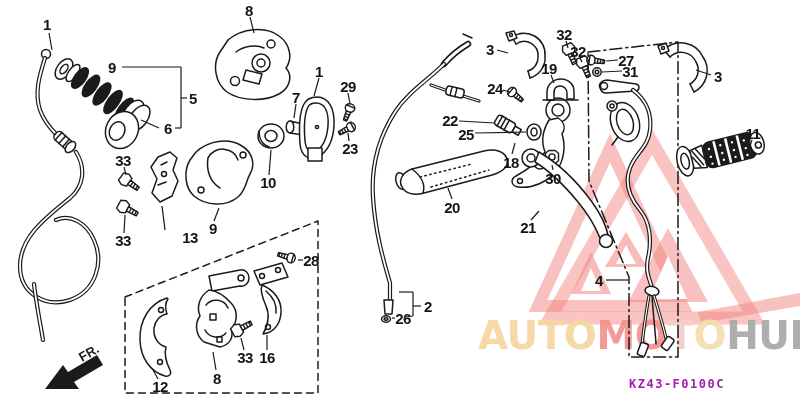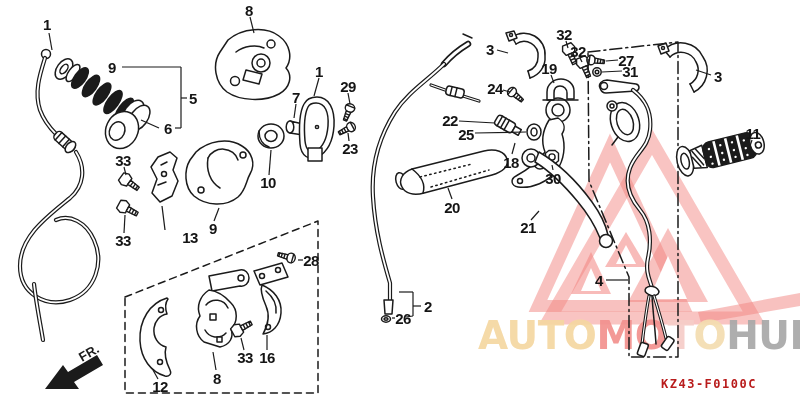--- a/index.html
+++ b/index.html
@@ -5,22 +5,22 @@
   html,body{margin:0;padding:0;background:#fff}
   .stage{position:relative;width:800px;height:400px;background:#fff;overflow:hidden;
          font-family:"Liberation Sans",sans-serif}
   svg.layer{position:absolute;left:0;top:0}
   .plabel{position:absolute;transform:translate(-50%,-50%);
           font:700 15px "Liberation Sans",sans-serif;color:#141414;letter-spacing:-0.5px;
           white-space:nowrap;z-index:6}
   #wm-text{position:absolute;left:478px;top:313px;z-index:1;
            font:700 39px "DejaVu Sans",sans-serif;letter-spacing:-0.5px;
            opacity:.92;white-space:nowrap}
-  #part-code{position:absolute;left:661px;top:377px;z-index:6;
-             font:700 12px "DejaVu Sans Mono",monospace;letter-spacing:1.5px;color:#b91c1c}
+  #part-code{position:absolute;left:629px;top:377px;z-index:6;
+             font:700 12px "DejaVu Sans Mono",monospace;letter-spacing:1.5px;color:#a21caf}
   .ln{fill:none;stroke:#1b1b1b;stroke-width:1.5;stroke-linecap:round;stroke-linejoin:round}
   .t7{stroke-width:6.5}.t4{stroke-width:4.2}.t3{stroke-width:3.2}
   .w35{stroke:#fff;stroke-width:3.2}.w2{stroke:#fff;stroke-width:1.8}.w1{stroke:#fff;stroke-width:1.1}
   .dash{stroke-dasharray:7 5}.dashdot{stroke-dasharray:12 4 2 4}
 </style>
 </head>
 <body>
 
 <div class="stage">
 

